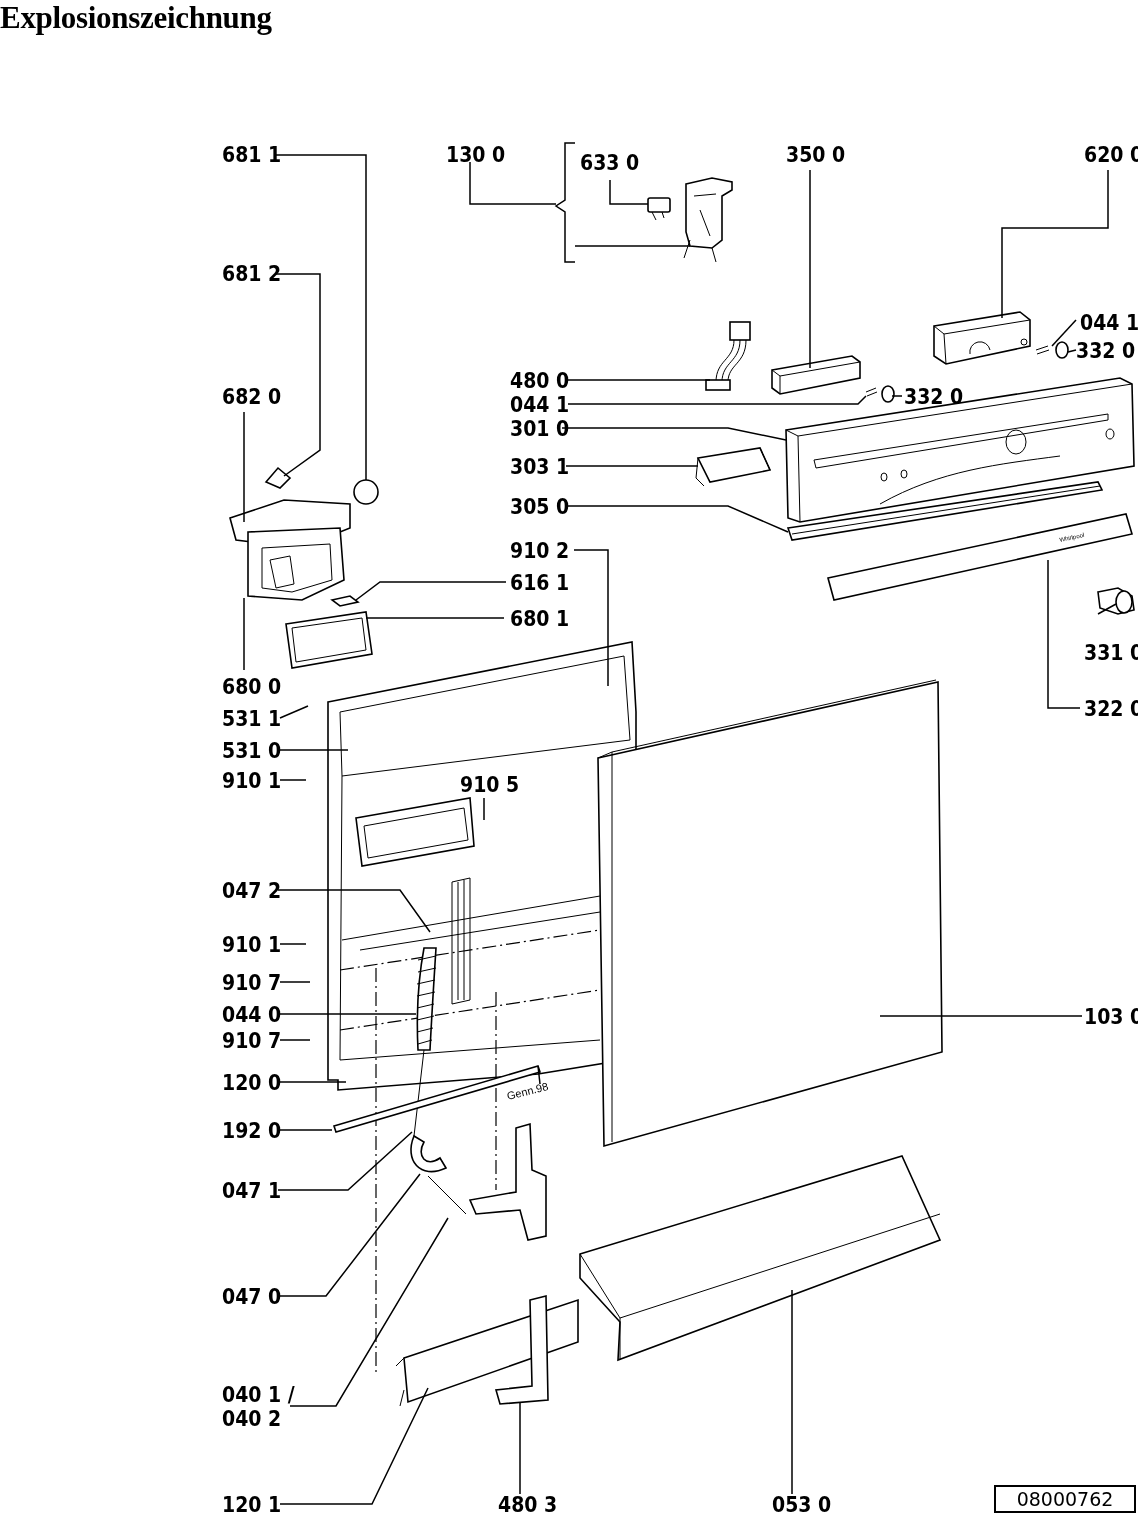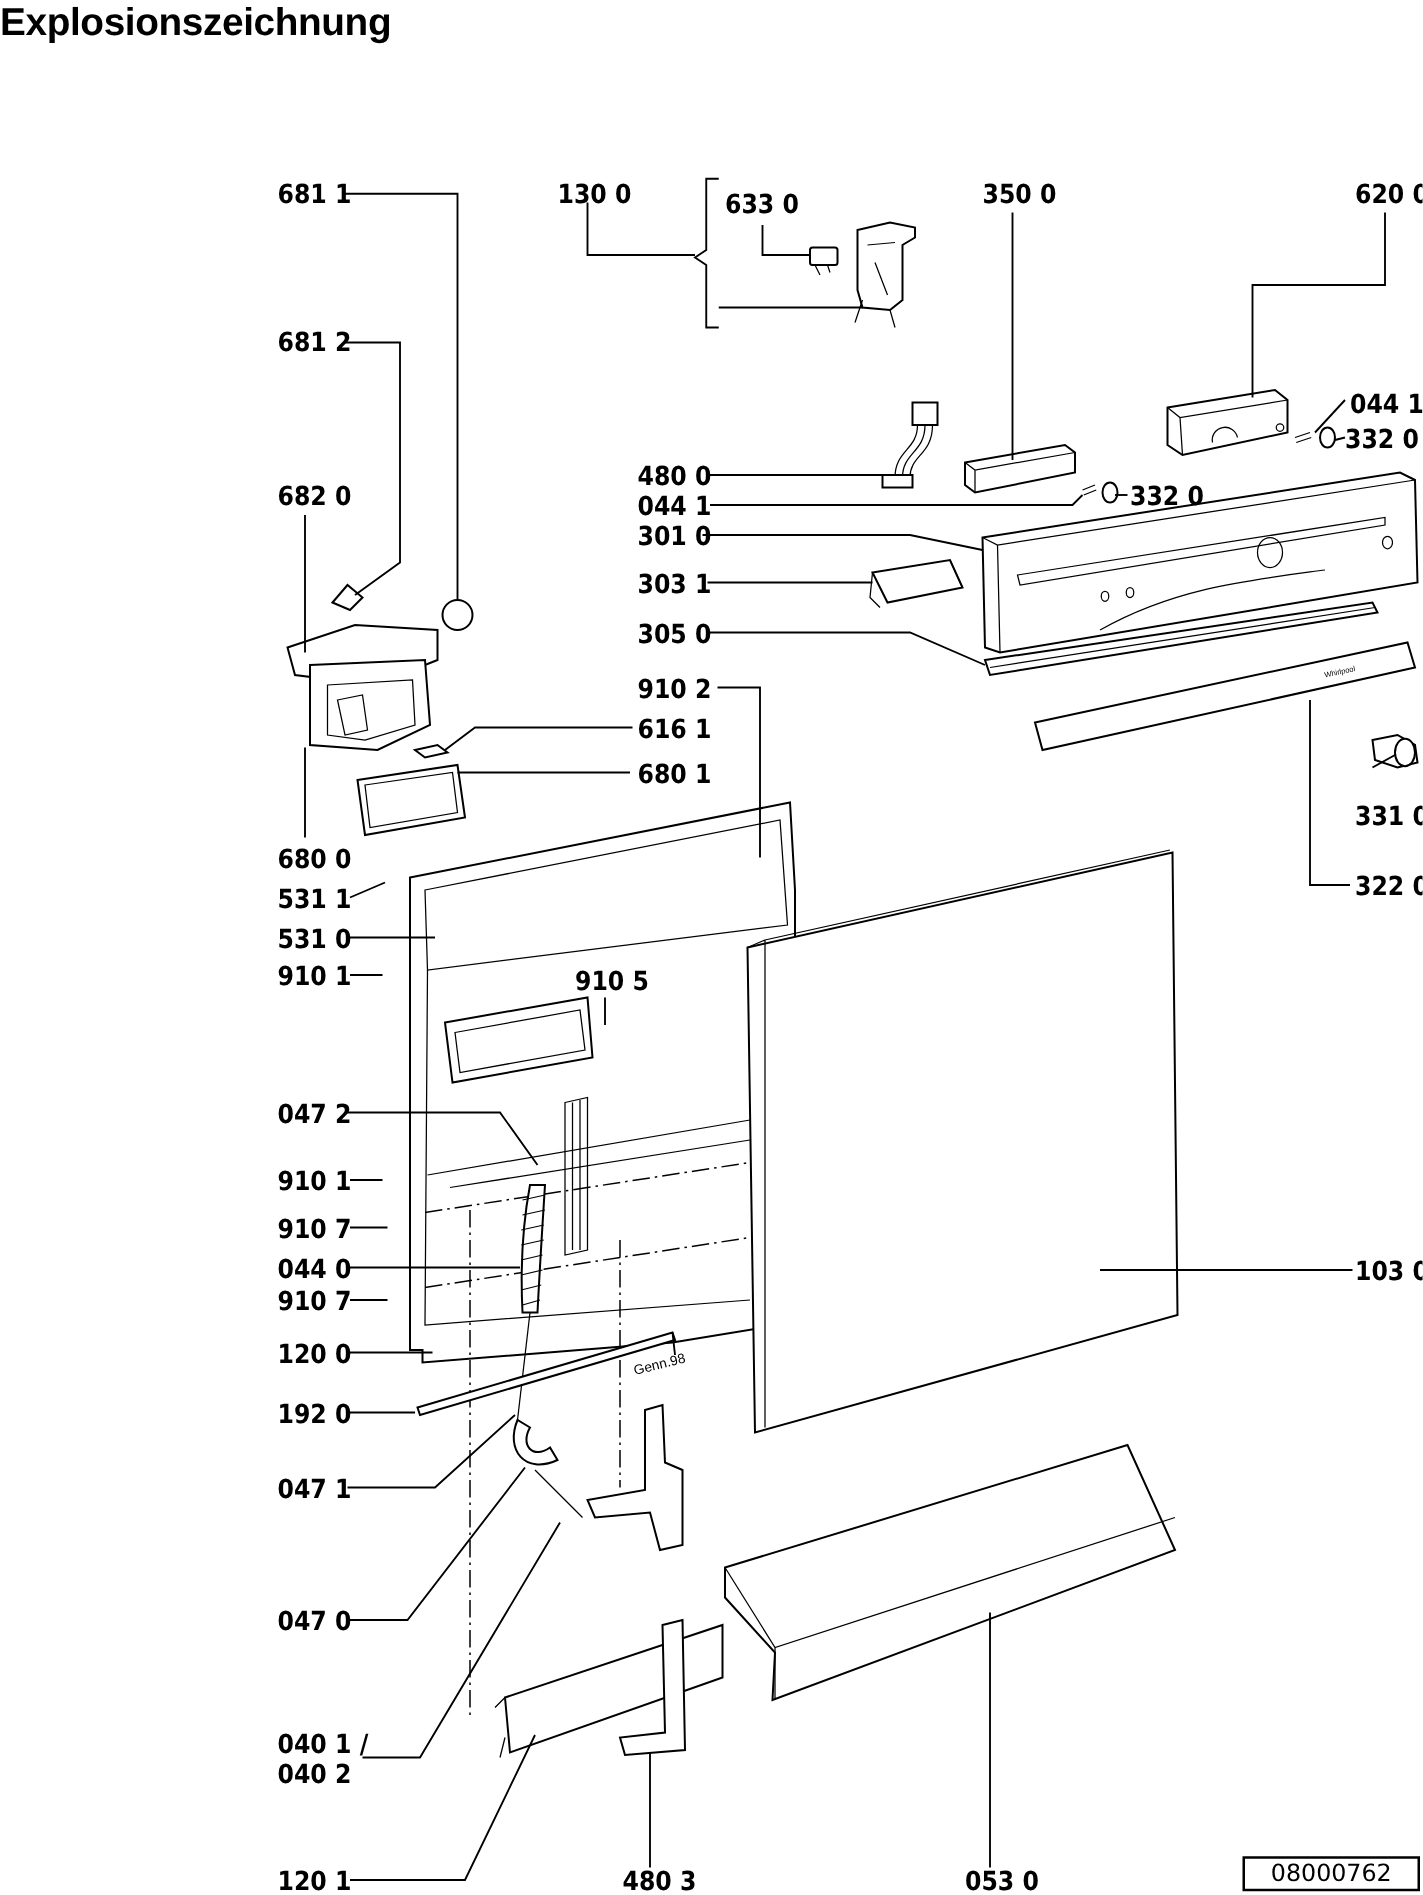--- a/index.html
+++ b/index.html
@@ -1,17 +1,17 @@
 <!DOCTYPE html>
 <html><head>
 <meta charset="utf-8">
 <style>
   html,body{margin:0;padding:0;background:#fff;}
   body{width:1138px;height:1516px;position:relative;overflow:hidden;font-family:"Liberation Sans",sans-serif;}
-  #title{position:absolute;left:0;top:0;font-size:31px;font-weight:bold;color:#000;letter-spacing:-0.3px;}
+  #title{position:absolute;left:0;top:0;font-size:31px;font-weight:bold;color:#000;letter-spacing:-0.3px;font-family:Liberation Serif, serif;}
   svg#diagram{position:absolute;left:0;top:0;}
   .lbl{font-family:"DejaVu Sans Condensed","DejaVu Sans",sans-serif;font-size:21px;fill:#000;font-weight:bold;}
   .ld{stroke:#000;stroke-width:1.5;fill:none;}
   .pt{stroke:#000;stroke-width:1.6;fill:#fff;}
   .thin{stroke:#000;stroke-width:1;fill:none;}
   .dash{stroke:#000;stroke-width:1.2;fill:none;stroke-dasharray:14 4 2 4;}
   #docnum-box{position:absolute;left:994px;top:1485px;width:142px;height:28px;border:2px solid #000;box-sizing:border-box;text-align:center;font-family:"DejaVu Sans",sans-serif;font-size:19px;line-height:24px;}
 </style>
 </head>
 <body>

